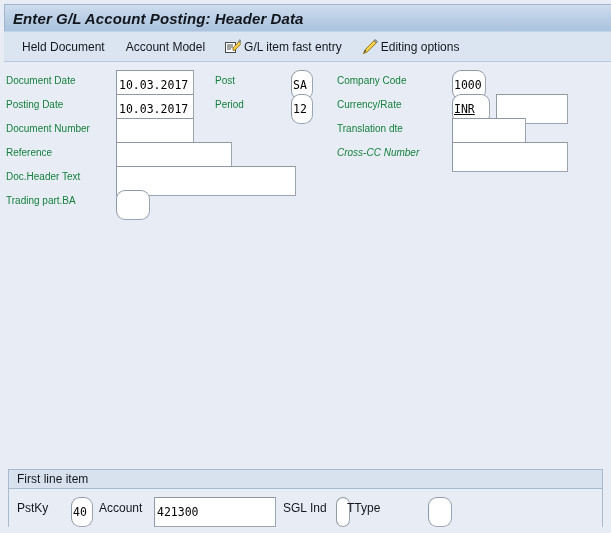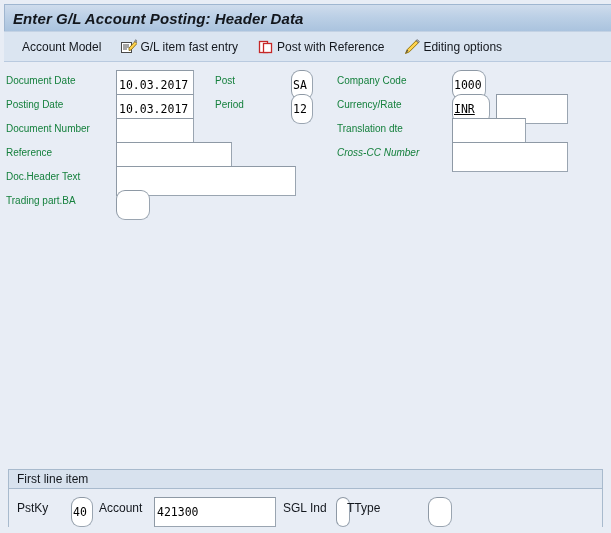--- a/index.html
+++ b/index.html
@@ -159,48 +159,42 @@
 </style>
 </head>
 <body>
 
 <div class="titlebar">
   <div class="titlebar-text">Enter G/L Account Posting: Header Data</div>
 </div>
 
 <div class="toolbar">
 
+  <div class="tb-btn">
+    <span class="tb-label">Held Document</span>
+  </div>
 
   <div class="tb-btn">
     <span class="tb-label">Account Model</span>
   </div>
 
   <div class="tb-btn">
     <span class="tb-icon">
       <svg width="16" height="16" viewBox="0 0 16 16">
         <rect x="0.5" y="3.5" width="10" height="10" fill="#ffffff" stroke="#4a4a4a" stroke-width="1"></rect>
         <line x1="2" y1="6" x2="8" y2="6" stroke="#4a4a4a" stroke-width="1"></line>
         <line x1="2" y1="8" x2="8" y2="8" stroke="#4a4a4a" stroke-width="1"></line>
         <line x1="2" y1="10" x2="6" y2="10" stroke="#4a4a4a" stroke-width="1"></line>
         <polygon points="8,9 14,2.5 16,4.5 10,11 8,11.5" fill="#ffd34d" stroke="#7a5c00" stroke-width="0.8"></polygon>
         <polygon points="13.5,2 15,0.7 16.4,2.2 15,3.5" fill="#b0b0b0" stroke="#5a5a5a" stroke-width="0.7"></polygon>
       </svg>
     </span>
     <span class="tb-label">G/L item fast entry</span>
   </div>
 
-  <div class="tb-btn">
-    <span class="tb-icon">
-      <svg width="16" height="16" viewBox="0 0 16 16">
-        <rect x="1.5" y="2.5" width="8" height="11" fill="#ffffff" stroke="#c62828" stroke-width="1.3"></rect>
-        <rect x="5.5" y="4.5" width="8" height="9" fill="#ffffff" stroke="#c62828" stroke-width="1.3"></rect>
-      </svg>
-    </span>
-    <span class="tb-label">Post with Reference</span>
-  </div>
 
   <div class="tb-btn">
     <span class="tb-icon">
       <svg width="16" height="16" viewBox="0 0 16 16">
         <polygon points="1.5,14.5 3.2,10.6 12.2,1.6 14.4,3.8 5.4,12.8" fill="#ffd34d" stroke="#8a6a00" stroke-width="0.9"></polygon>
         <polygon points="12.2,1.6 13.3,0.6 15.4,2.7 14.4,3.8" fill="#b8b8b8" stroke="#5a5a5a" stroke-width="0.8"></polygon>
         <polygon points="1.5,14.5 3.2,10.6 4.3,11.7" fill="#4a4a4a"></polygon>
       </svg>
     </span>
     <span class="tb-label">Editing options</span>

